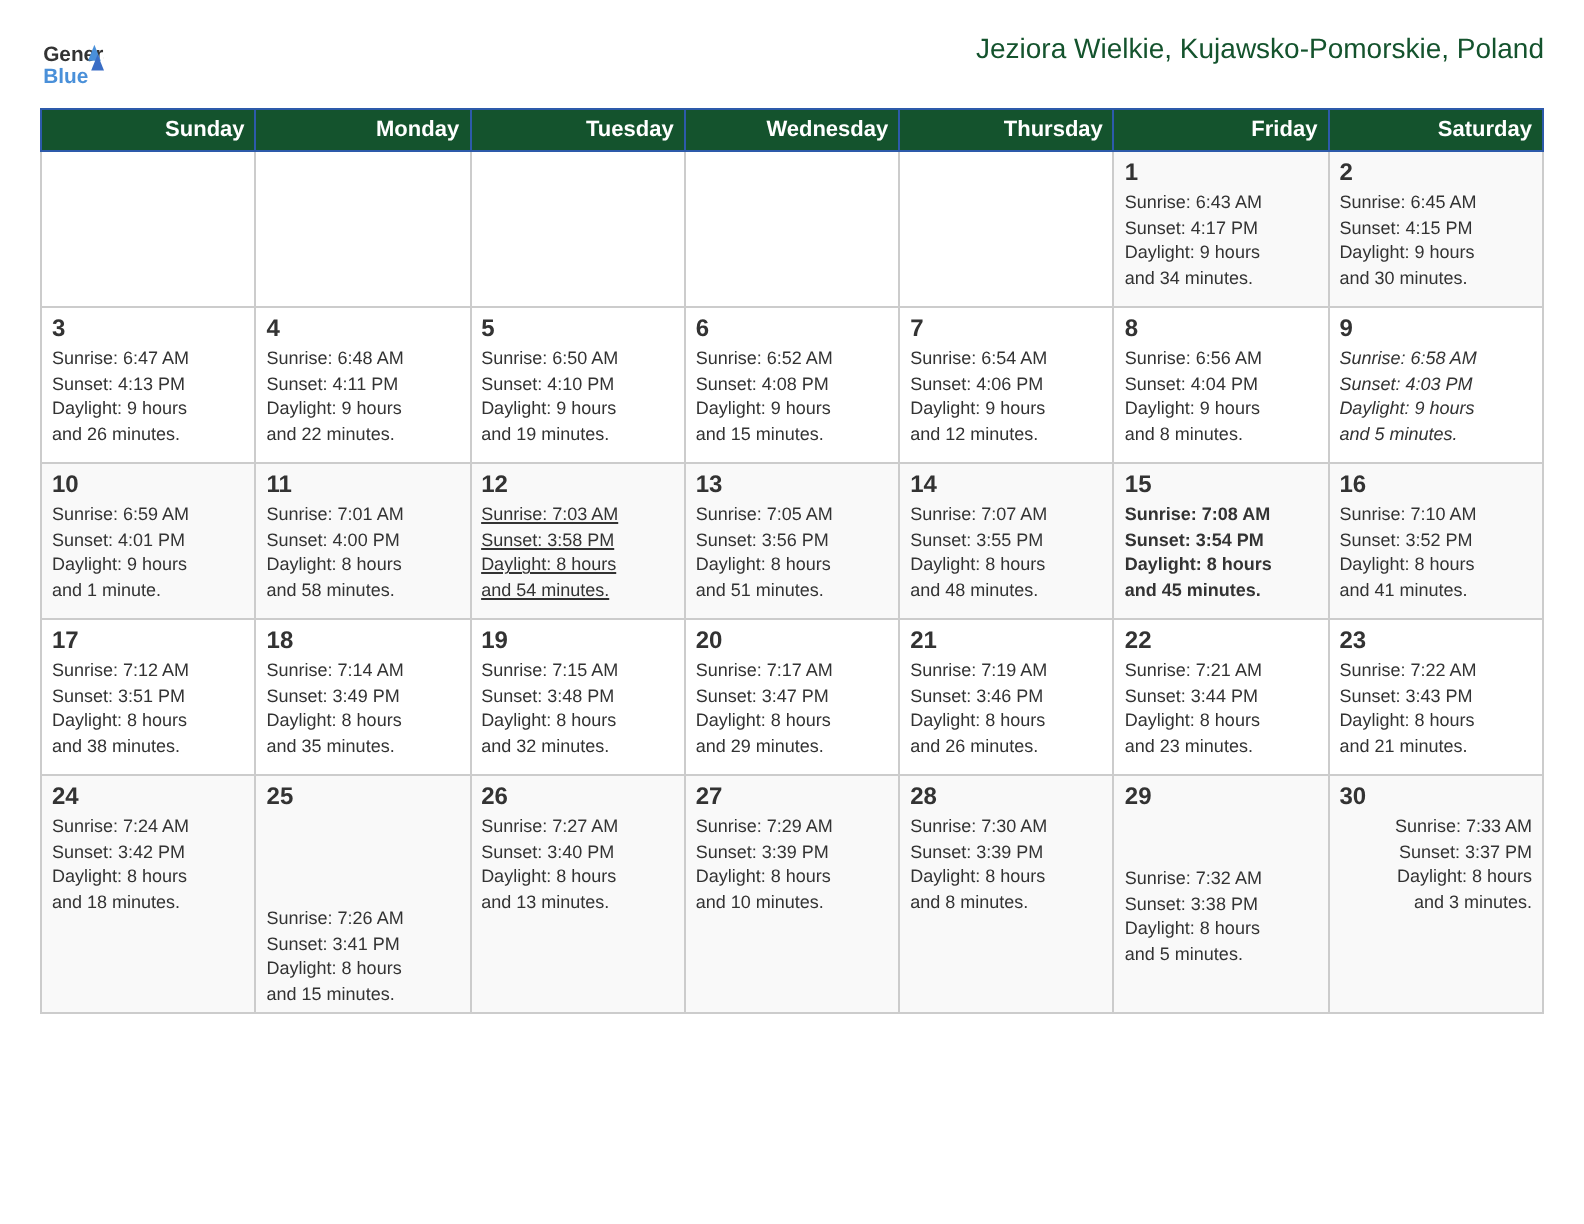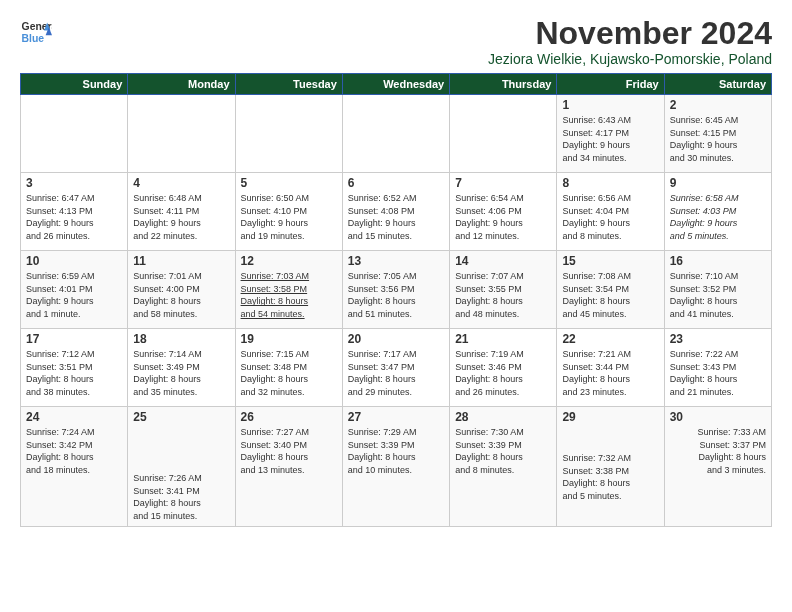--- a/index.html
+++ b/index.html
@@ -92,21 +92,20 @@
   <div class="header-area">
     <div class="logo">
       <svg class="logo-icon" viewBox="0 0 40 40">
         <text x="2" y="18" font-size="13" font-weight="bold" fill="#333" font-family="Arial">General</text>
         <text x="2" y="32" font-size="13" font-weight="bold" fill="#4a90d9" font-family="Arial">Blue</text>
         <polygon points="34,8 38,18 30,18" fill="#4a90d9"></polygon>
         <polygon points="36,14 40,24 32,24" fill="#3a6dc5"></polygon>
       </svg>
     </div>
     <div class="title-area">
-      <div class="month-title">November 2024</div>
       <div class="location-title">Jeziora Wielkie, Kujawsko-Pomorskie, Poland</div>
     </div>
   </div>
 
   <table>
     <thead>
       <tr>
         <th>Sunday</th>
         <th>Monday</th>
         <th>Tuesday</th>
@@ -220,21 +219,21 @@
           </td>
           <td>
             <span class="day-number">14</span>
             <div class="day-info" style="white-space: pre-line;">Sunrise: 7:07 AM
 Sunset: 3:55 PM
 Daylight: 8 hours
 and 48 minutes.</div>
           </td>
           <td>
             <span class="day-number">15</span>
-            <div class="day-info" style="white-space: pre-line;">Sunrise: 7:08 AM
+            <div class="day-info" style="white-space: pre-line; font-weight: bold;">Sunrise: 7:08 AM
 Sunset: 3:54 PM
 Daylight: 8 hours
 and 45 minutes.</div>
           </td>
           <td>
             <span class="day-number">16</span>
             <div class="day-info" style="white-space: pre-line;">Sunrise: 7:10 AM
 Sunset: 3:52 PM
 Daylight: 8 hours
 and 41 minutes.</div>

